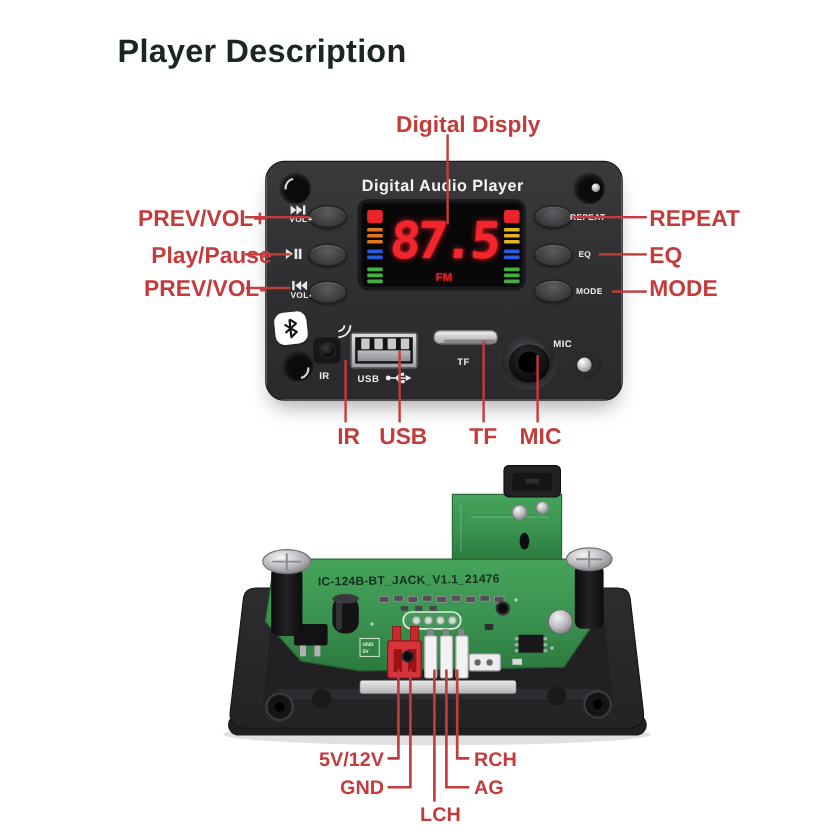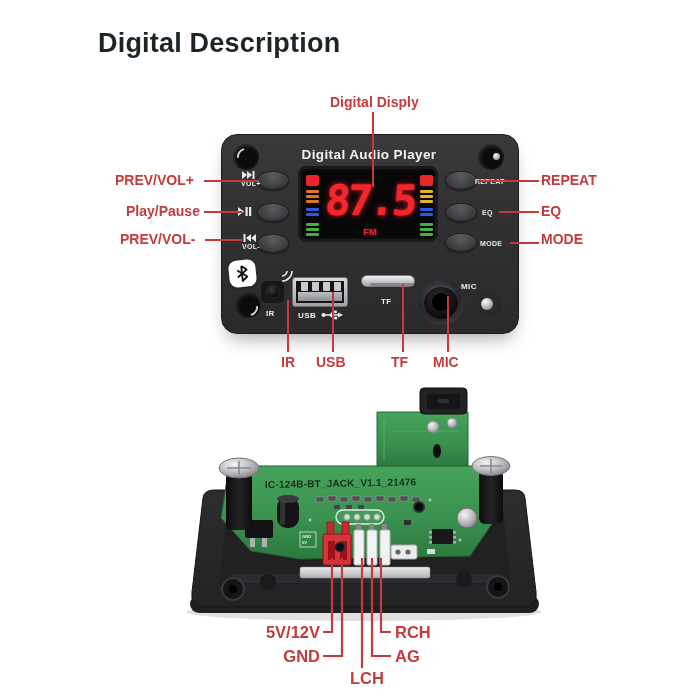--- a/index.html
+++ b/index.html
@@ -59,35 +59,35 @@
            background:linear-gradient(180deg,#f2f2f4,#a6a6a9);border:1px solid #7c7c80;box-sizing:border-box;}
   .tf-slot .lip{position:absolute;left:8px;top:7px;width:44px;height:3px;background:#87878b;border-radius:2px;}
   .mic-outer{position:absolute;left:418px;top:279px;width:46px;height:46px;border-radius:50%;
              background:radial-gradient(circle at 45% 38%,#505055 0%,#26262a 55%,#3a3a3e 78%,#1c1c1f 100%);}
   .mic-ring{position:absolute;left:6px;top:6px;width:34px;height:34px;border-radius:50%;
             background:radial-gradient(circle at 45% 35%,#2e2e32,#0b0b0d 70%);border-top:2px solid rgba(255,255,255,.22);box-sizing:border-box;}
   .mic-hole{position:absolute;left:14px;top:14px;width:18px;height:18px;border-radius:50%;background:#000;}
   .port-cap{position:absolute;color:#ececec;font-weight:700;font-size:8px;letter-spacing:.4px;}
 
   
-  .lbl{position:absolute;color:#c43b3c;font-weight:700;font-size:14px;white-space:nowrap;z-index:6;}
+  .lbl{position:absolute;color:#c43b3c;font-weight:700;font-size:19px;white-space:nowrap;z-index:6;}
   .hline{position:absolute;height:2px;background:#c43b3c;z-index:6;}
   .vline{position:absolute;width:2px;background:#c43b3c;z-index:6;}
 
   .back-svg{position:absolute;left:0;top:0;z-index:1;}
   .svg-red-label{font-family:"Liberation Sans",sans-serif;font-weight:700;font-size:16.5px;fill:#c43b3c;}
   .pcb-text{font-family:"Liberation Sans",sans-serif;font-weight:700;font-size:10px;fill:#17301f;letter-spacing:.2px;}
   .silk-text{font-family:"Liberation Sans",sans-serif;font-size:4.2px;fill:#e6f4e8;font-weight:700;}
 </style>
 </head>
 <body>
 
 <div id="stage">
 
-  <div class="page-title">Digital Description</div>
+  <div class="page-title">Player Description</div>
 
   <div class="panel"></div>
   <div class="module-name">Digital Audio Player</div>
 
   <div class="screw" style="left:233px;top:144px;">
       <div class="cres"></div>
     </div>
   <div class="screw" style="left:478px;top:144px;">
       <div class="dot"></div>
     </div>

